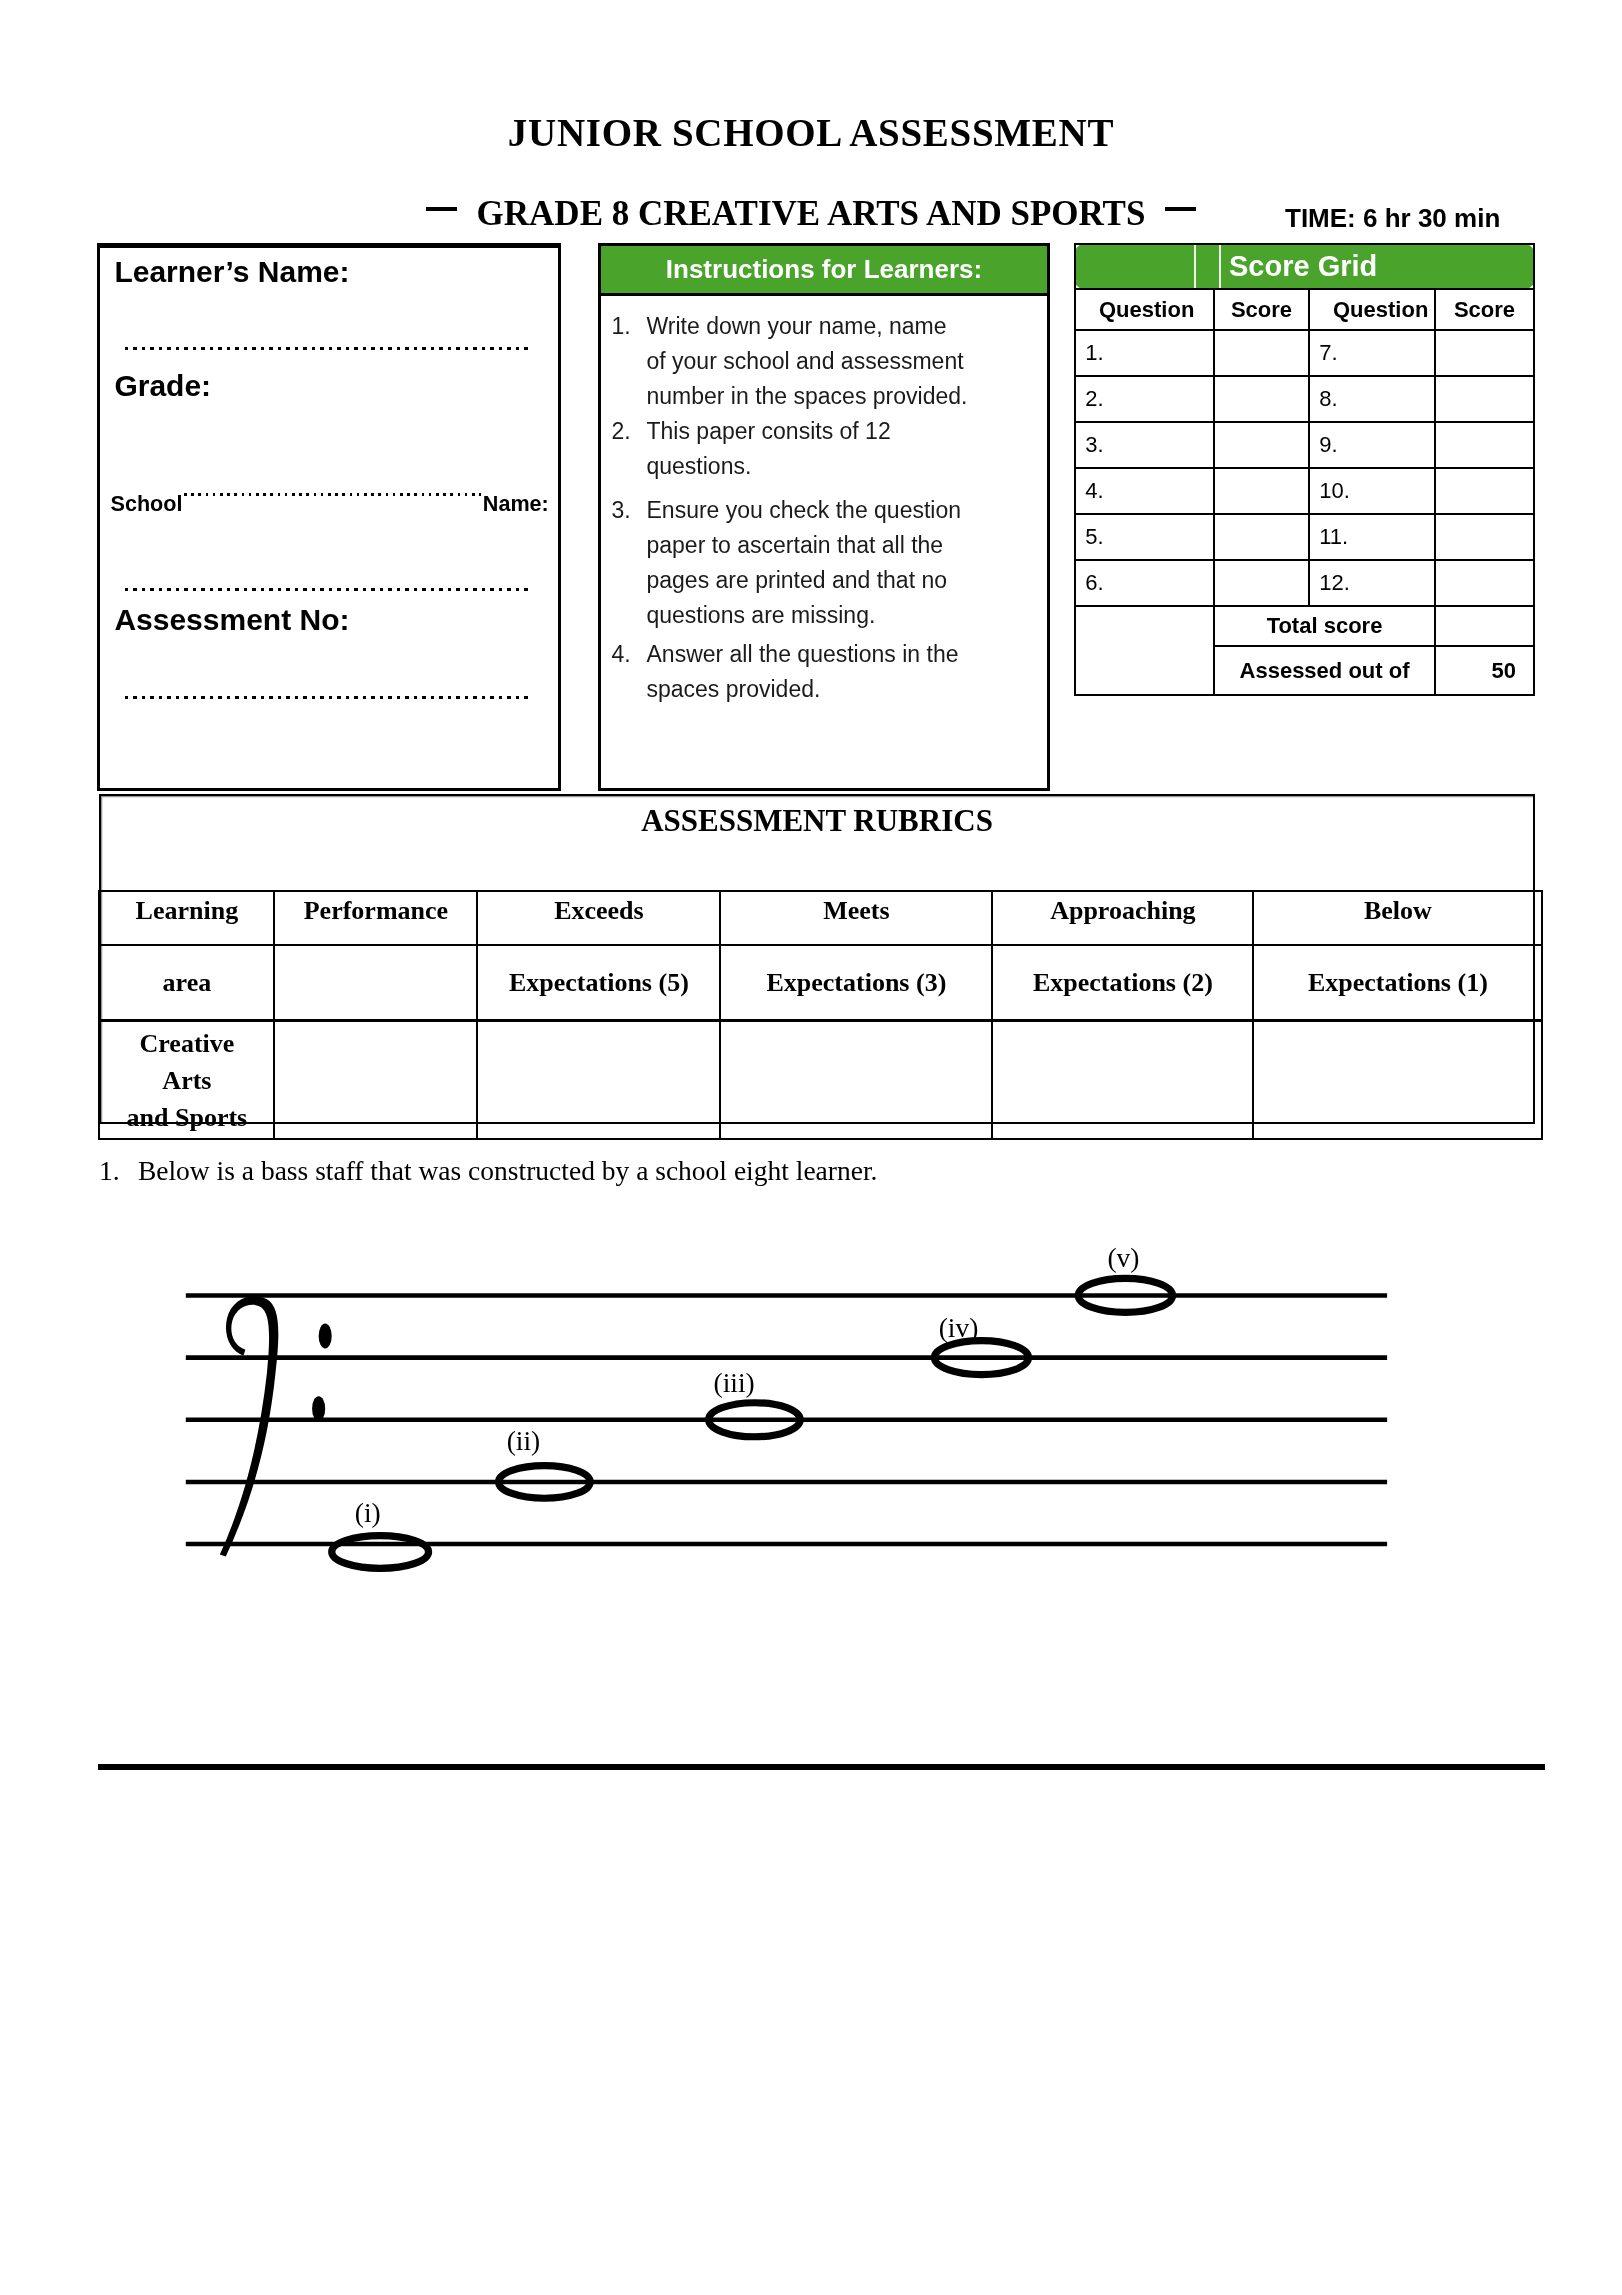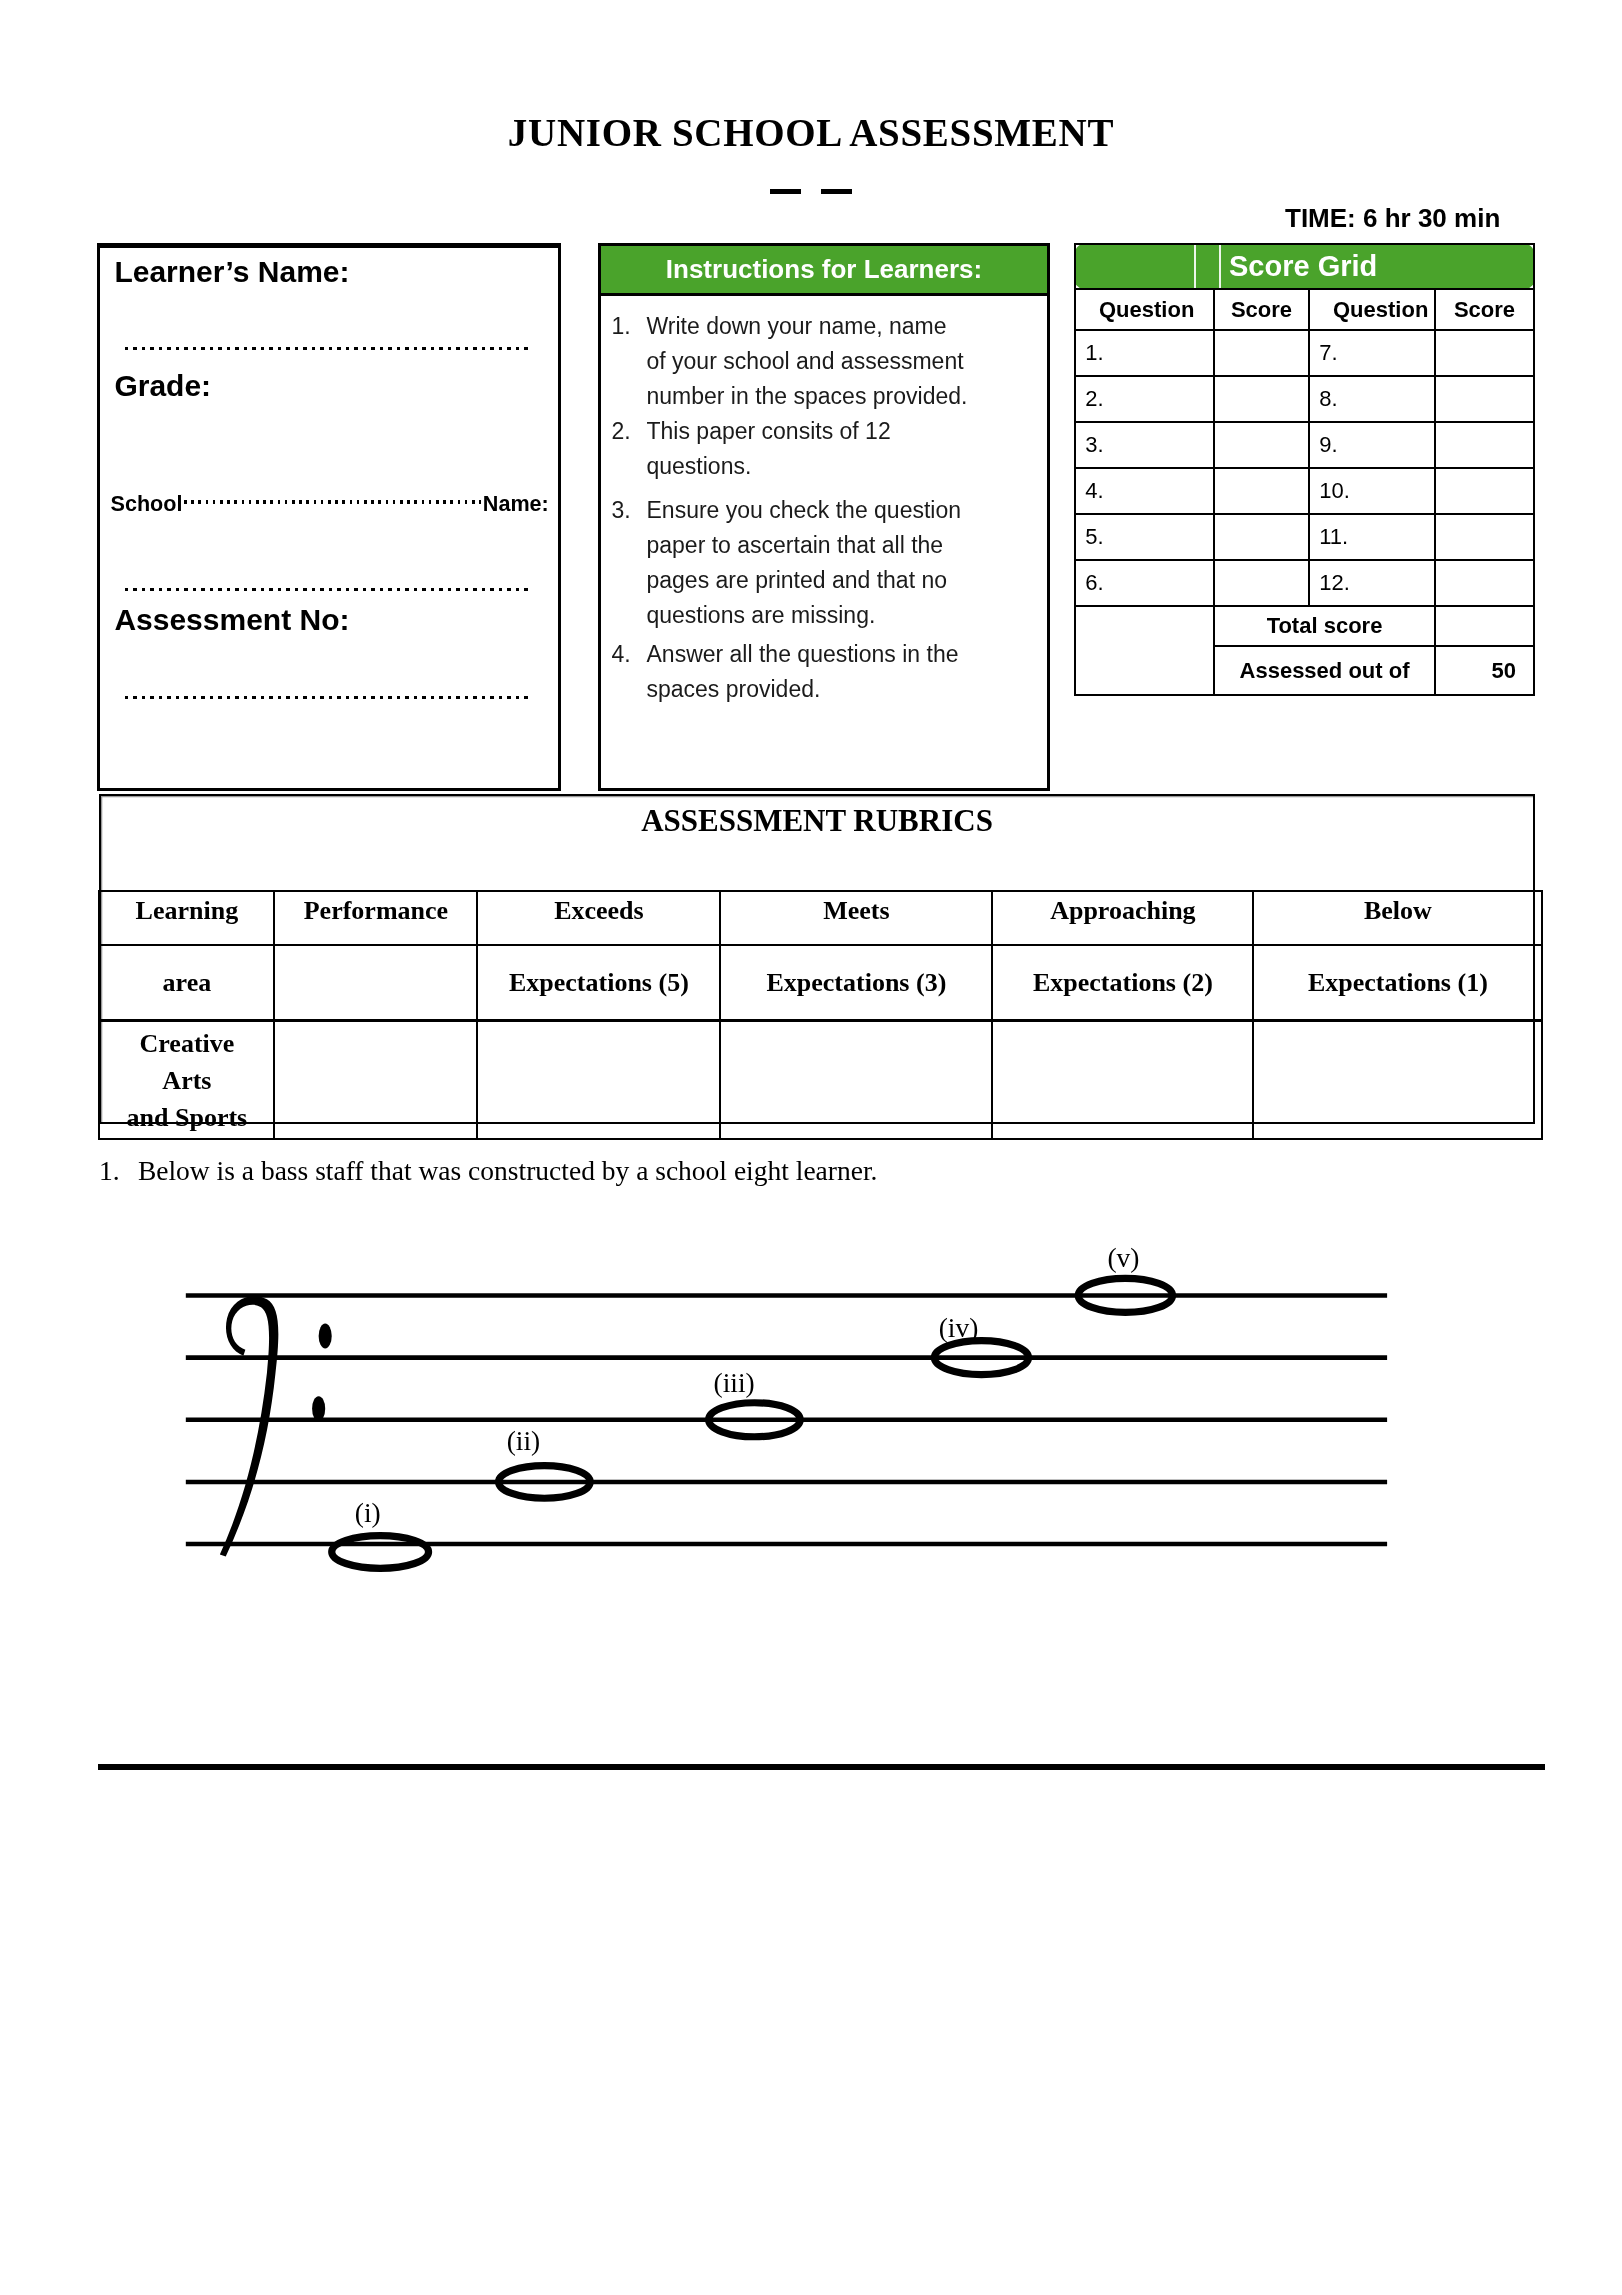--- a/index.html
+++ b/index.html
@@ -37,21 +37,21 @@
     border:3.9px solid #000; border-top:5.9px solid #000;
     box-sizing:border-box;
   }
   .learner-box .biglabel { position:absolute; font-weight:bold; font-size:30px; line-height:1.0; }
   .dotline {
     position:absolute; height:3.3px;
     background:repeating-linear-gradient(90deg,#000 0 3.3px,transparent 3.3px 8.5px);
   }
   .school-row {
     position:absolute; left:10.5px; right:9.2px; top:245px;
-    display:flex; align-items:center;
+    display:flex; align-items:flex-start;
     font-weight:bold; font-size:21.6px; line-height:1.0;
   }
   .school-row .school-dots {
     flex:1; height:3.3px; margin:0 2px 3.9px 2px;
     background:repeating-linear-gradient(90deg,#000 0 2.6px,transparent 2.6px 7.2px);
   }
 
   
   .instr-box {
     left:598px; top:243px; width:452px; height:548px;
@@ -125,20 +125,21 @@
   .staff-svg { left:0; top:1224px; }
   .bottom-rule { left:98px; top:1764px; width:1447px; height:5.9px; background:#000; }
 </style>
 </head>
 <body>
 
 <div class="abs page-title">JUNIOR SCHOOL ASSESSMENT</div>
 
 <div class="abs subtitle-row">
   <div class="subtitle-dash"></div>
+  <div class="subtitle-text">GRADE 8 CREATIVE ARTS AND SPORTS</div>
   <div class="subtitle-dash"></div>
 </div>
 
 <div class="abs time-label">TIME: 6 hr 30 min</div>
 
 <div class="abs learner-box">
   <div class="biglabel" style="left:14.4px; top:9.2px;">Learner’s Name:</div>
   <div class="dotline" style="left:25px; top:99px; width:408px;"></div>
   <div class="biglabel" style="left:14.4px; top:123px;">Grade:</div>
   <div class="school-row">

